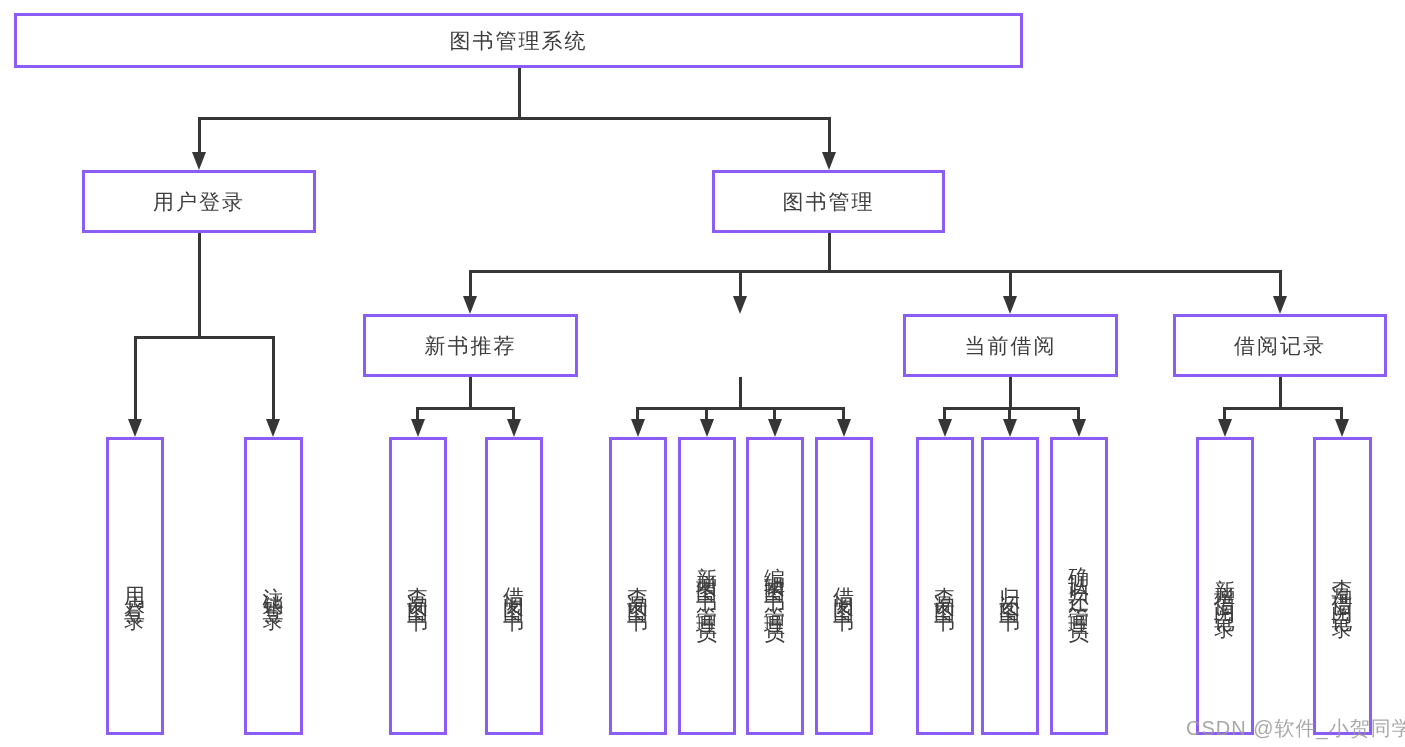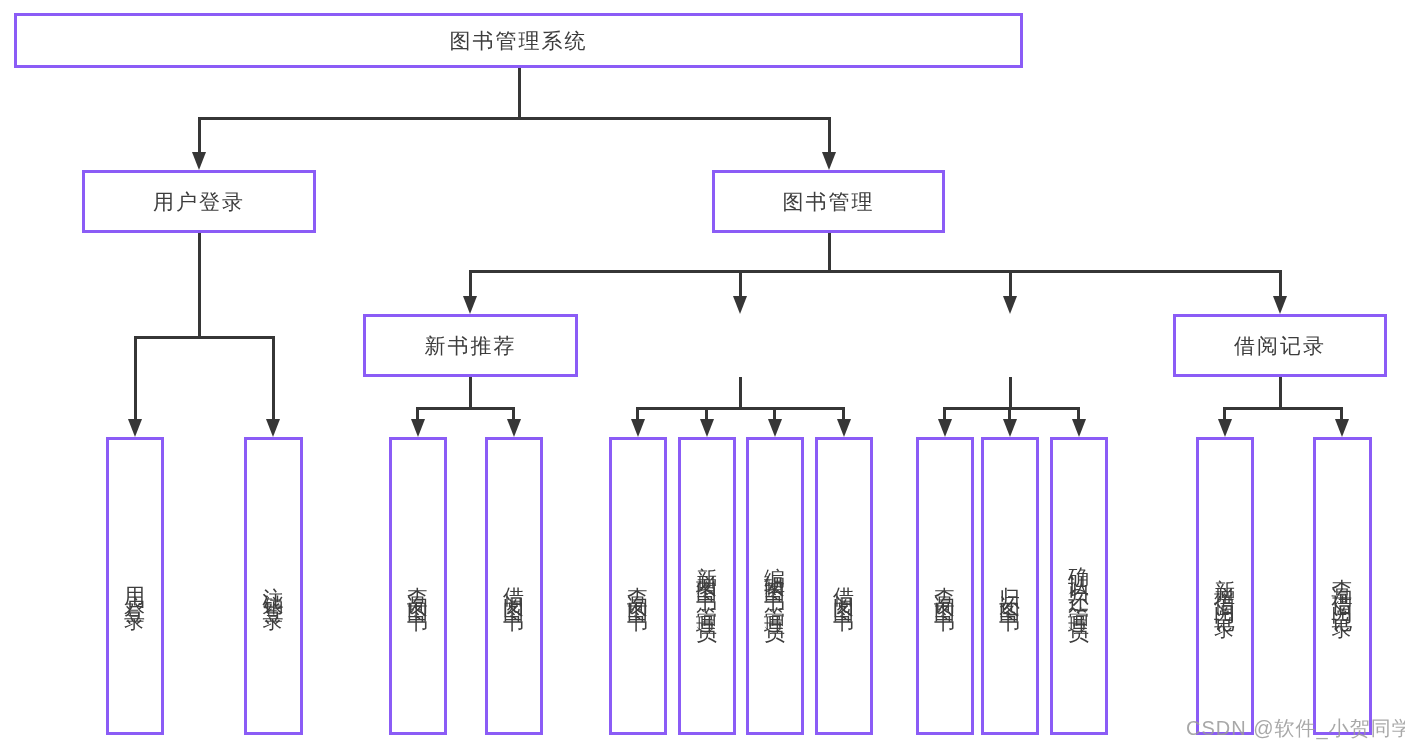--- a/index.html
+++ b/index.html
@@ -61,20 +61,23 @@
 
   <div class="box hbox" style="left:82px; top:170px; width:234px; height:63px;">
     <span>用户登录</span>
   </div>
   <div class="box hbox" style="left:712px; top:170px; width:233px; height:63px;">
     <span>图书管理</span>
   </div>
 
   <div class="box hbox" style="left:363px; top:314px; width:215px; height:63px;">
     <span>新书推荐</span>
+  </div>
+  <div class="box hbox" style="left:903px; top:314px; width:215px; height:63px;">
+    <span>当前借阅</span>
   </div>
   <div class="box hbox" style="left:1173px; top:314px; width:214px; height:63px;">
     <span>借阅记录</span>
   </div>
 
   <div class="box" style="left:106px; top:437px; width:58px; height:298px;">
     <span class="vtext">用户登录</span>
   </div>
   <div class="box" style="left:244px; top:437px; width:59px; height:298px;">
     <span class="vtext">注销登录</span>

